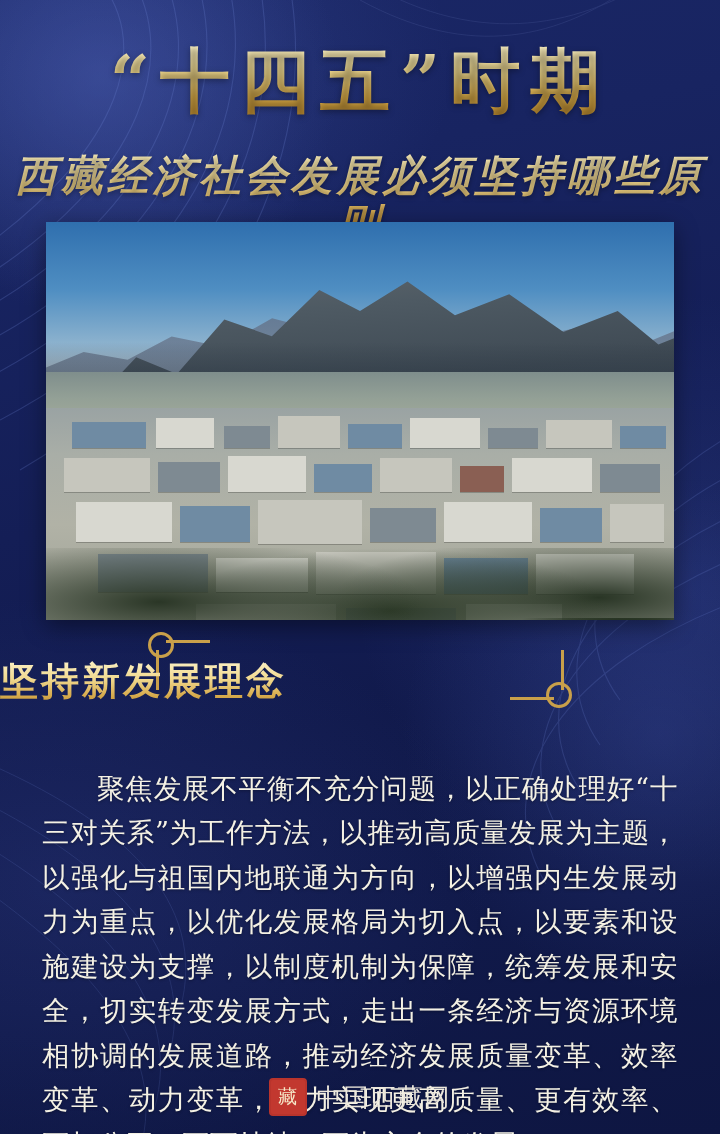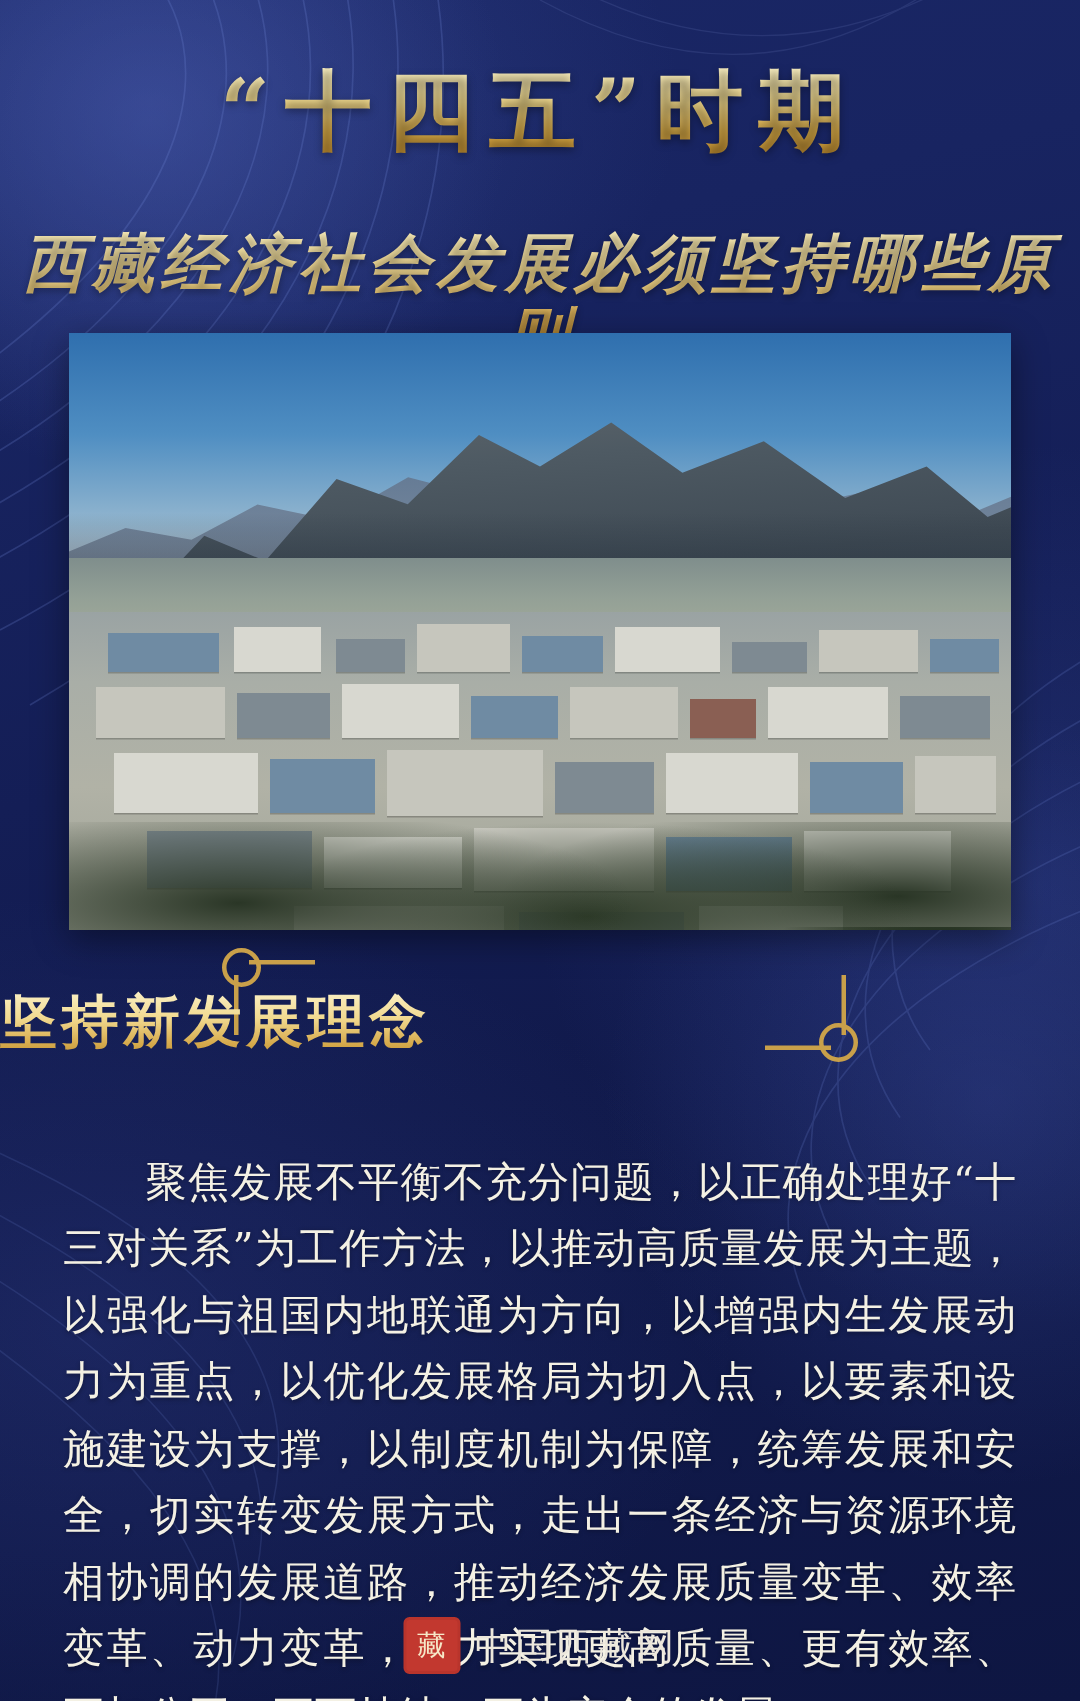--- a/index.html
+++ b/index.html
@@ -45,21 +45,21 @@
     background: radial-gradient(circle, rgba(70,90,180,0.26), rgba(70,90,180,0) 65%);
     pointer-events: none;
   }
 
   
   .title-main {
     position: absolute;
     left: 0; right: 0;
     top: 44px;
     text-align: center;
-    font-size: 58px;
+    font-size: 70px;
     line-height: 1.05;
     letter-spacing: 10px;
     font-weight: bold;
     font-family: "DejaVu Serif", "Liberation Serif", serif;
     background: linear-gradient(180deg, #fdf4c8 0%, #f2d98b 40%, #d9ab47 72%, #b8862c 100%);
     -webkit-background-clip: text;
     background-clip: text;
     color: transparent;
     text-shadow: 0 2px 6px rgba(0,0,0,0.35);
   }

